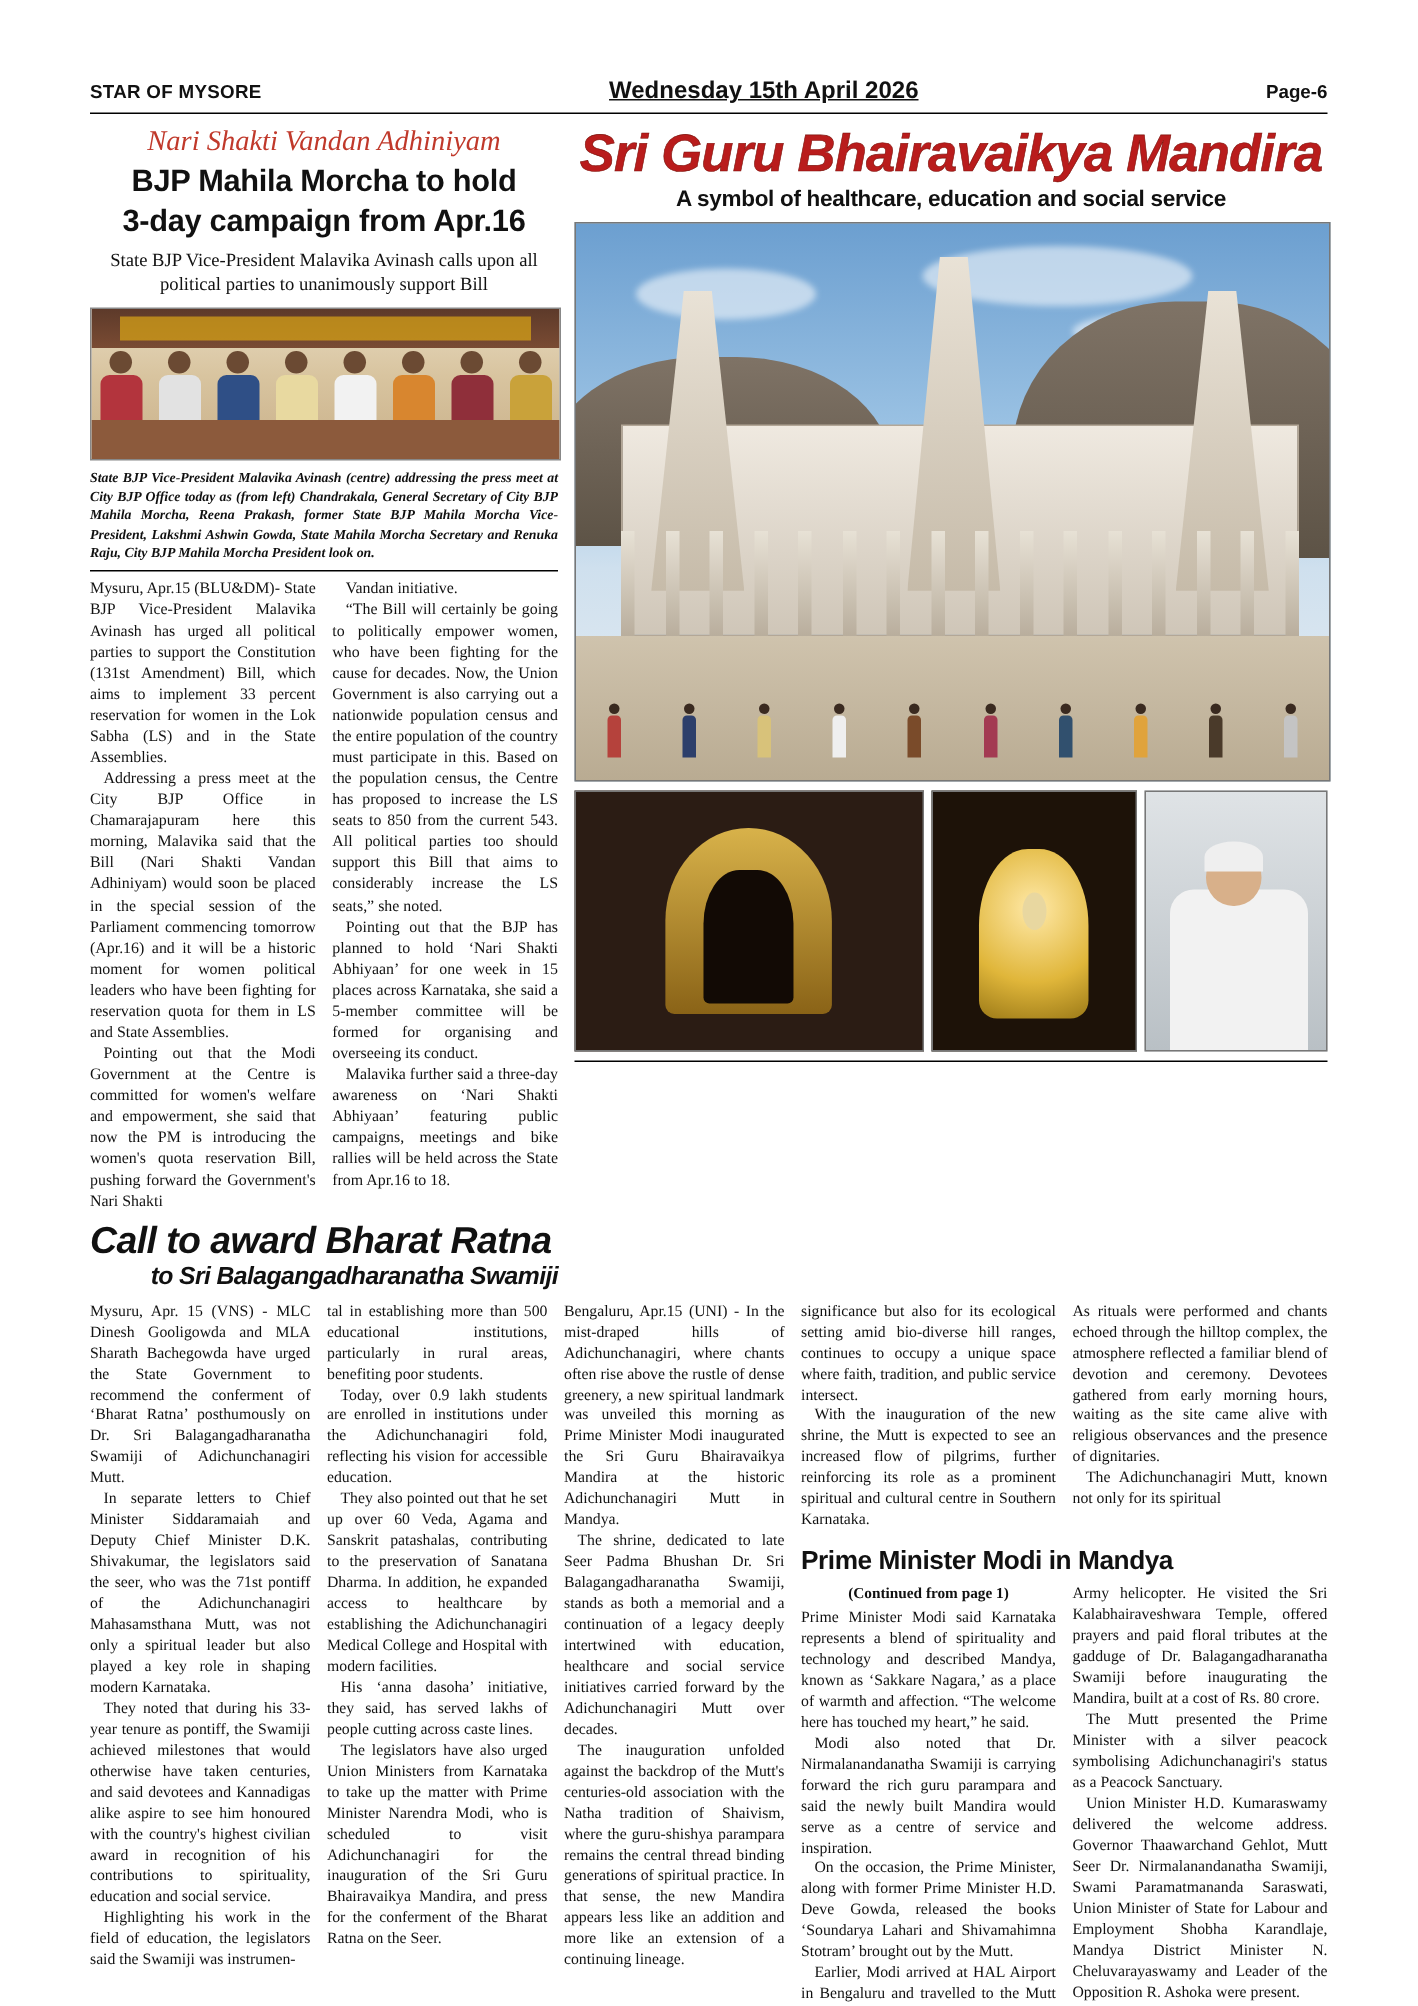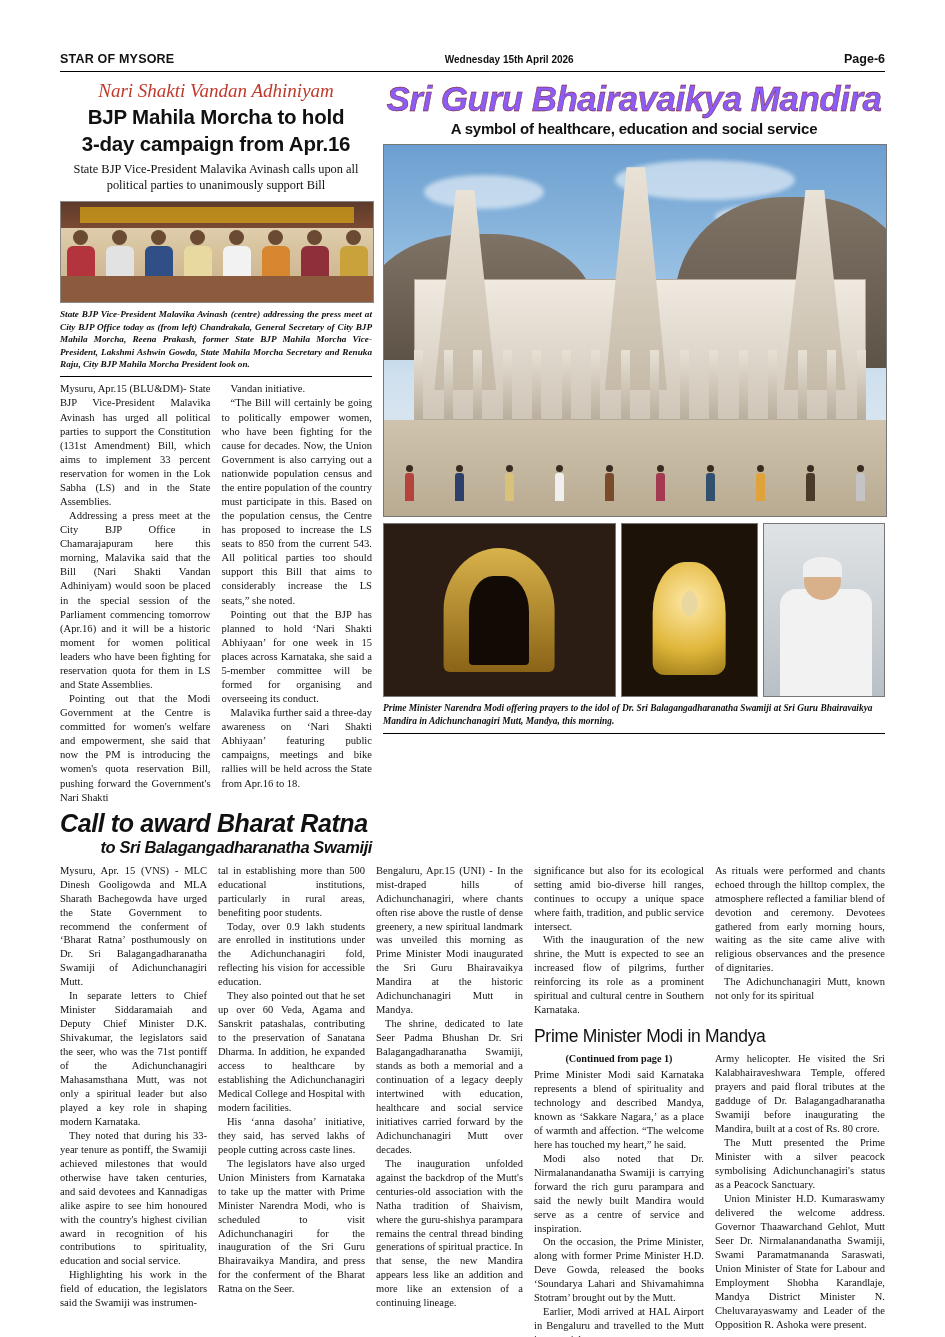--- a/index.html
+++ b/index.html
@@ -2,21 +2,21 @@
 <html><head>
 <meta charset="utf-8">
 <style>
   html,body{margin:0;padding:0;background:#ffffff;}
   body{width:945px;height:1337px;font-family:"Liberation Sans",sans-serif;color:#111;}
   .page{position:relative;width:945px;height:1148px;background:#fff;box-sizing:border-box;padding:52px 60px 30px 60px;}
 
   
   .masthead{display:flex;align-items:baseline;justify-content:space-between;border-bottom:1.5px solid #000;padding-bottom:5px;}
   .masthead .left{font-size:12.5px;font-weight:bold;letter-spacing:.2px;}
-  .masthead .center{font-size:10px;font-weight:bold;}
+  .masthead .center{font-size:16px;font-weight:bold;text-decoration:underline;}
   .masthead .right{font-size:12.5px;font-weight:bold;}
 
   
   .top-area{display:flex;gap:11px;margin-top:9px;}
   .left-col{width:312px;flex:0 0 312px;}
   .right-col{flex:1;}
 
   
   .kicker{font-family:"Liberation Serif",serif;font-style:italic;color:#c0392b;font-size:19px;text-align:center;line-height:1.1;}
   .head1{font-size:20.5px;font-weight:bold;text-align:center;line-height:1.18;margin-top:3px;letter-spacing:-0.2px;}
@@ -35,21 +35,21 @@
   .cap1{font-family:"Liberation Serif",serif;font-weight:bold;font-style:italic;font-size:9.2px;line-height:1.35;margin-top:5px;text-align:justify;}
 
   .rule{border:0;border-top:1px solid #000;margin:6px 0 5px;}
 
   
   .two-col{column-count:2;column-gap:11px;font-family:"Liberation Serif",serif;font-size:10.6px;line-height:1.33;text-align:justify;}
   .two-col p{margin:0 0 0 0;text-indent:9px;}
   .two-col p.first{text-indent:0;}
 
   
-  .title-red{font-family:"Liberation Sans",sans-serif;font-weight:bold;font-style:italic;color:#8b5cf6;font-size:35px;line-height:1;letter-spacing:-0.5px;text-align:center;-webkit-text-stroke:0.4px #7a0f08;}
+  .title-red{font-family:"Liberation Sans",sans-serif;font-weight:bold;font-style:italic;color:#b91c1c;font-size:35px;line-height:1;letter-spacing:-0.5px;text-align:center;-webkit-text-stroke:0.4px #7a0f08;}
   .title-sub{font-size:15px;font-weight:bold;text-align:center;margin-top:4px;letter-spacing:-0.2px;}
 
   
   .photo-main{margin-top:7px;width:100%;height:371px;border:1px solid #777;position:relative;overflow:hidden;background:#9fb6c8;}
   .sky{position:absolute;inset:0;background:linear-gradient(180deg,#6c9fd0 0%,#9cc3e4 38%,#cfe0ee 62%,#e8eef2 100%);}
   .cloud{position:absolute;background:#fff;opacity:.55;border-radius:50%;filter:blur(2px);}
   .hill{position:absolute;background:linear-gradient(180deg,#7f7366,#5d5346);border-radius:45% 45% 0 0 / 60% 60% 0 0;}
   .temple{position:absolute;left:6%;right:4%;top:36%;bottom:26%;background:linear-gradient(180deg,#efe9e0,#cfc6b8);border:1px solid #b3a797;}
   .gopuram{position:absolute;width:62px;top:12%;bottom:34%;background:linear-gradient(180deg,#e9e2d6,#c6bba9);clip-path:polygon(35% 0,65% 0,100% 100%,0 100%);}
   .pillars{position:absolute;left:6%;right:4%;bottom:26%;height:70px;display:flex;justify-content:space-between;}
@@ -77,21 +77,21 @@
   
   .head2{font-family:"Liberation Sans",sans-serif;font-weight:bold;font-style:italic;font-size:25px;letter-spacing:-0.4px;margin-top:4px;}
   .head2 .line2{display:block;font-size:16.5px;text-align:right;margin-top:0;}
 
   
   .lower{display:flex;gap:11px;margin-top:7px;}
   .col{width:147px;flex:0 0 147px;font-family:"Liberation Serif",serif;font-size:10.5px;line-height:1.33;text-align:justify;}
   .col p{margin:0;text-indent:9px;}
   .col p.first{text-indent:0;}
   .col.wide{flex:1;}
-  .pm-head{font-family:"Liberation Sans",sans-serif;font-weight:normal;font-size:17.5px;letter-spacing:-0.3px;margin:8px 0 4px;}
+  .pm-head{font-family:"Liberation Sans",sans-serif;font-weight:bold;font-size:17.5px;letter-spacing:-0.3px;margin:8px 0 4px;}
   .cont{font-family:"Liberation Serif",serif;font-weight:bold;font-size:10.2px;text-align:center;margin-bottom:2px;}
   .twocols-inner{display:flex;gap:11px;}
   .twocols-inner>div{flex:1;font-family:"Liberation Serif",serif;font-size:10.5px;line-height:1.33;text-align:justify;}
   .twocols-inner p{margin:0;text-indent:9px;}
   .twocols-inner p.first{text-indent:0;}
 </style>
 </head>
 <body>
 
 <div class="page">
@@ -223,21 +223,20 @@
             </div>
         </div>
         <div class="s3">
           <div class="modi-bg"></div>
           <div class="modi-body"></div>
           <div class="modi-head"></div>
           <div class="modi-hair"></div>
         </div>
       </div>
 
-      <div class="cap-main">Prime Minister Narendra Modi offering prayers to the idol of Dr. Sri Balagangadharanatha Swamiji at  Sri Guru Bhairavaikya Mandira in Adichunchanagiri Mutt, Mandya, this morning.</div>
       <hr class="rule">
     </div>
   </div>
 
   <div style="display:flex;gap:25px;">
     <div style="width:312px;flex:0 0 312px;">
       <div class="head2">
         <span>Call to award Bharat Ratna</span>
         <span class="line2">to Sri Balagangadharanatha Swamiji</span>
       </div>

